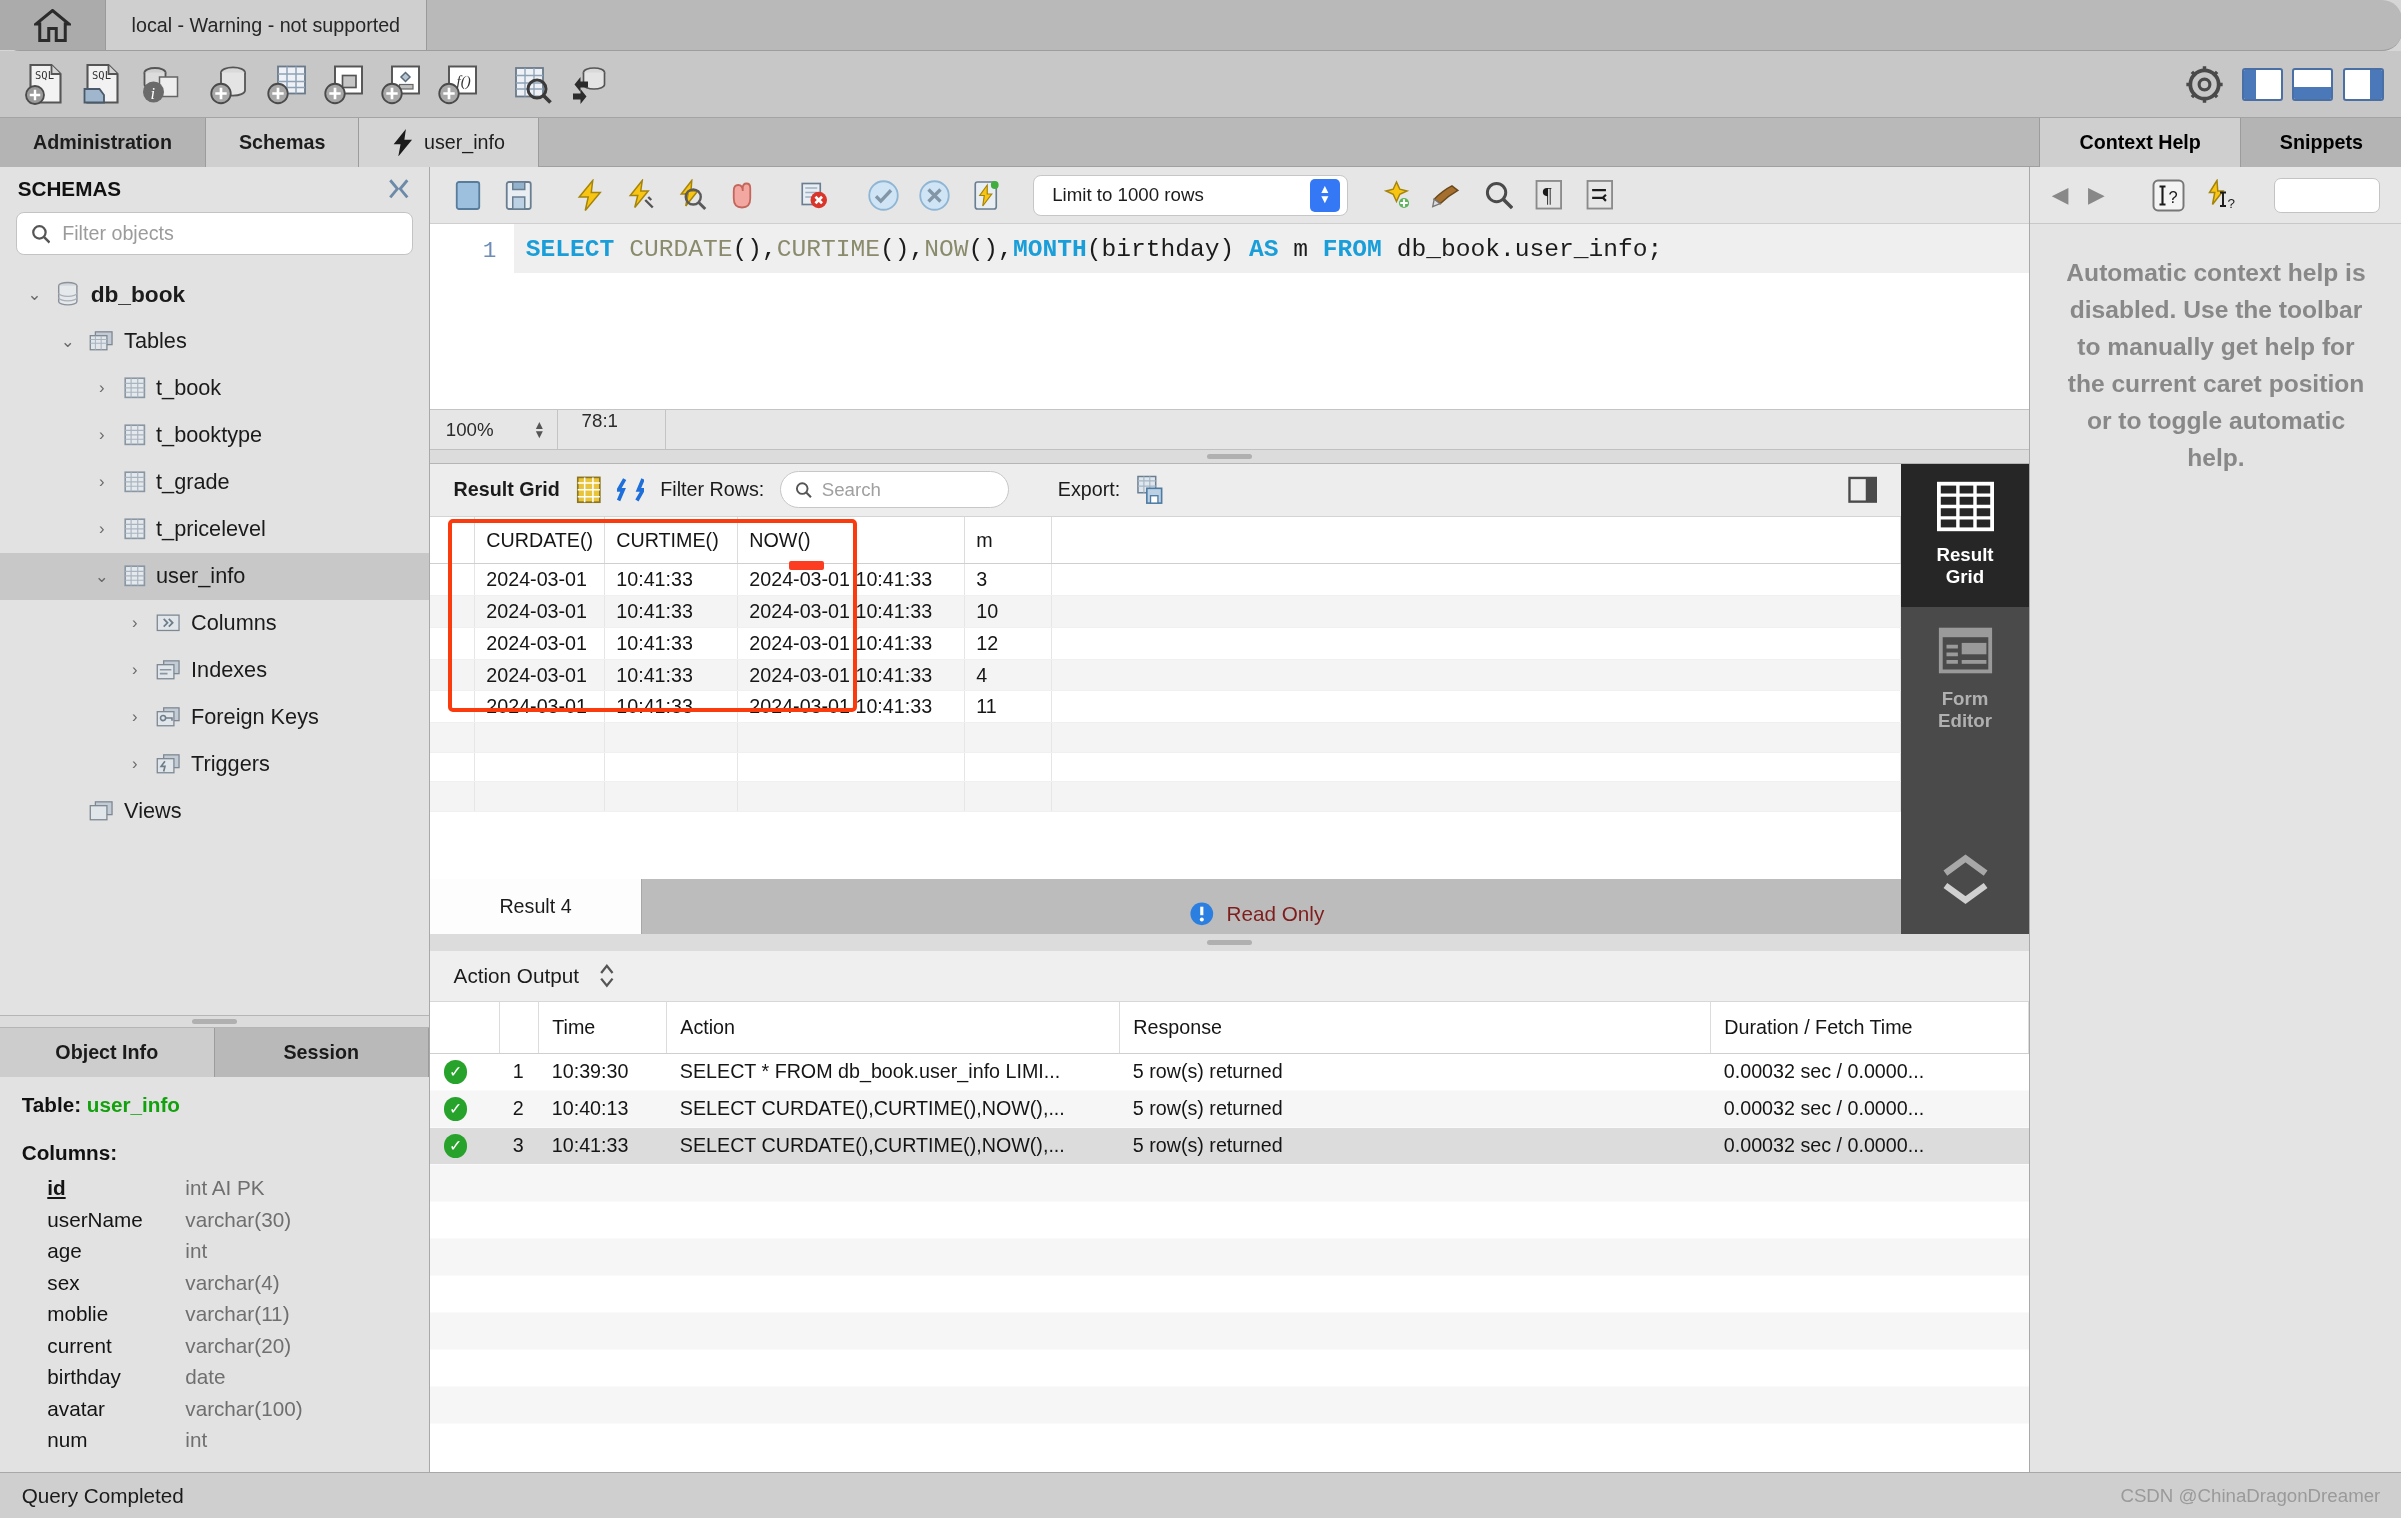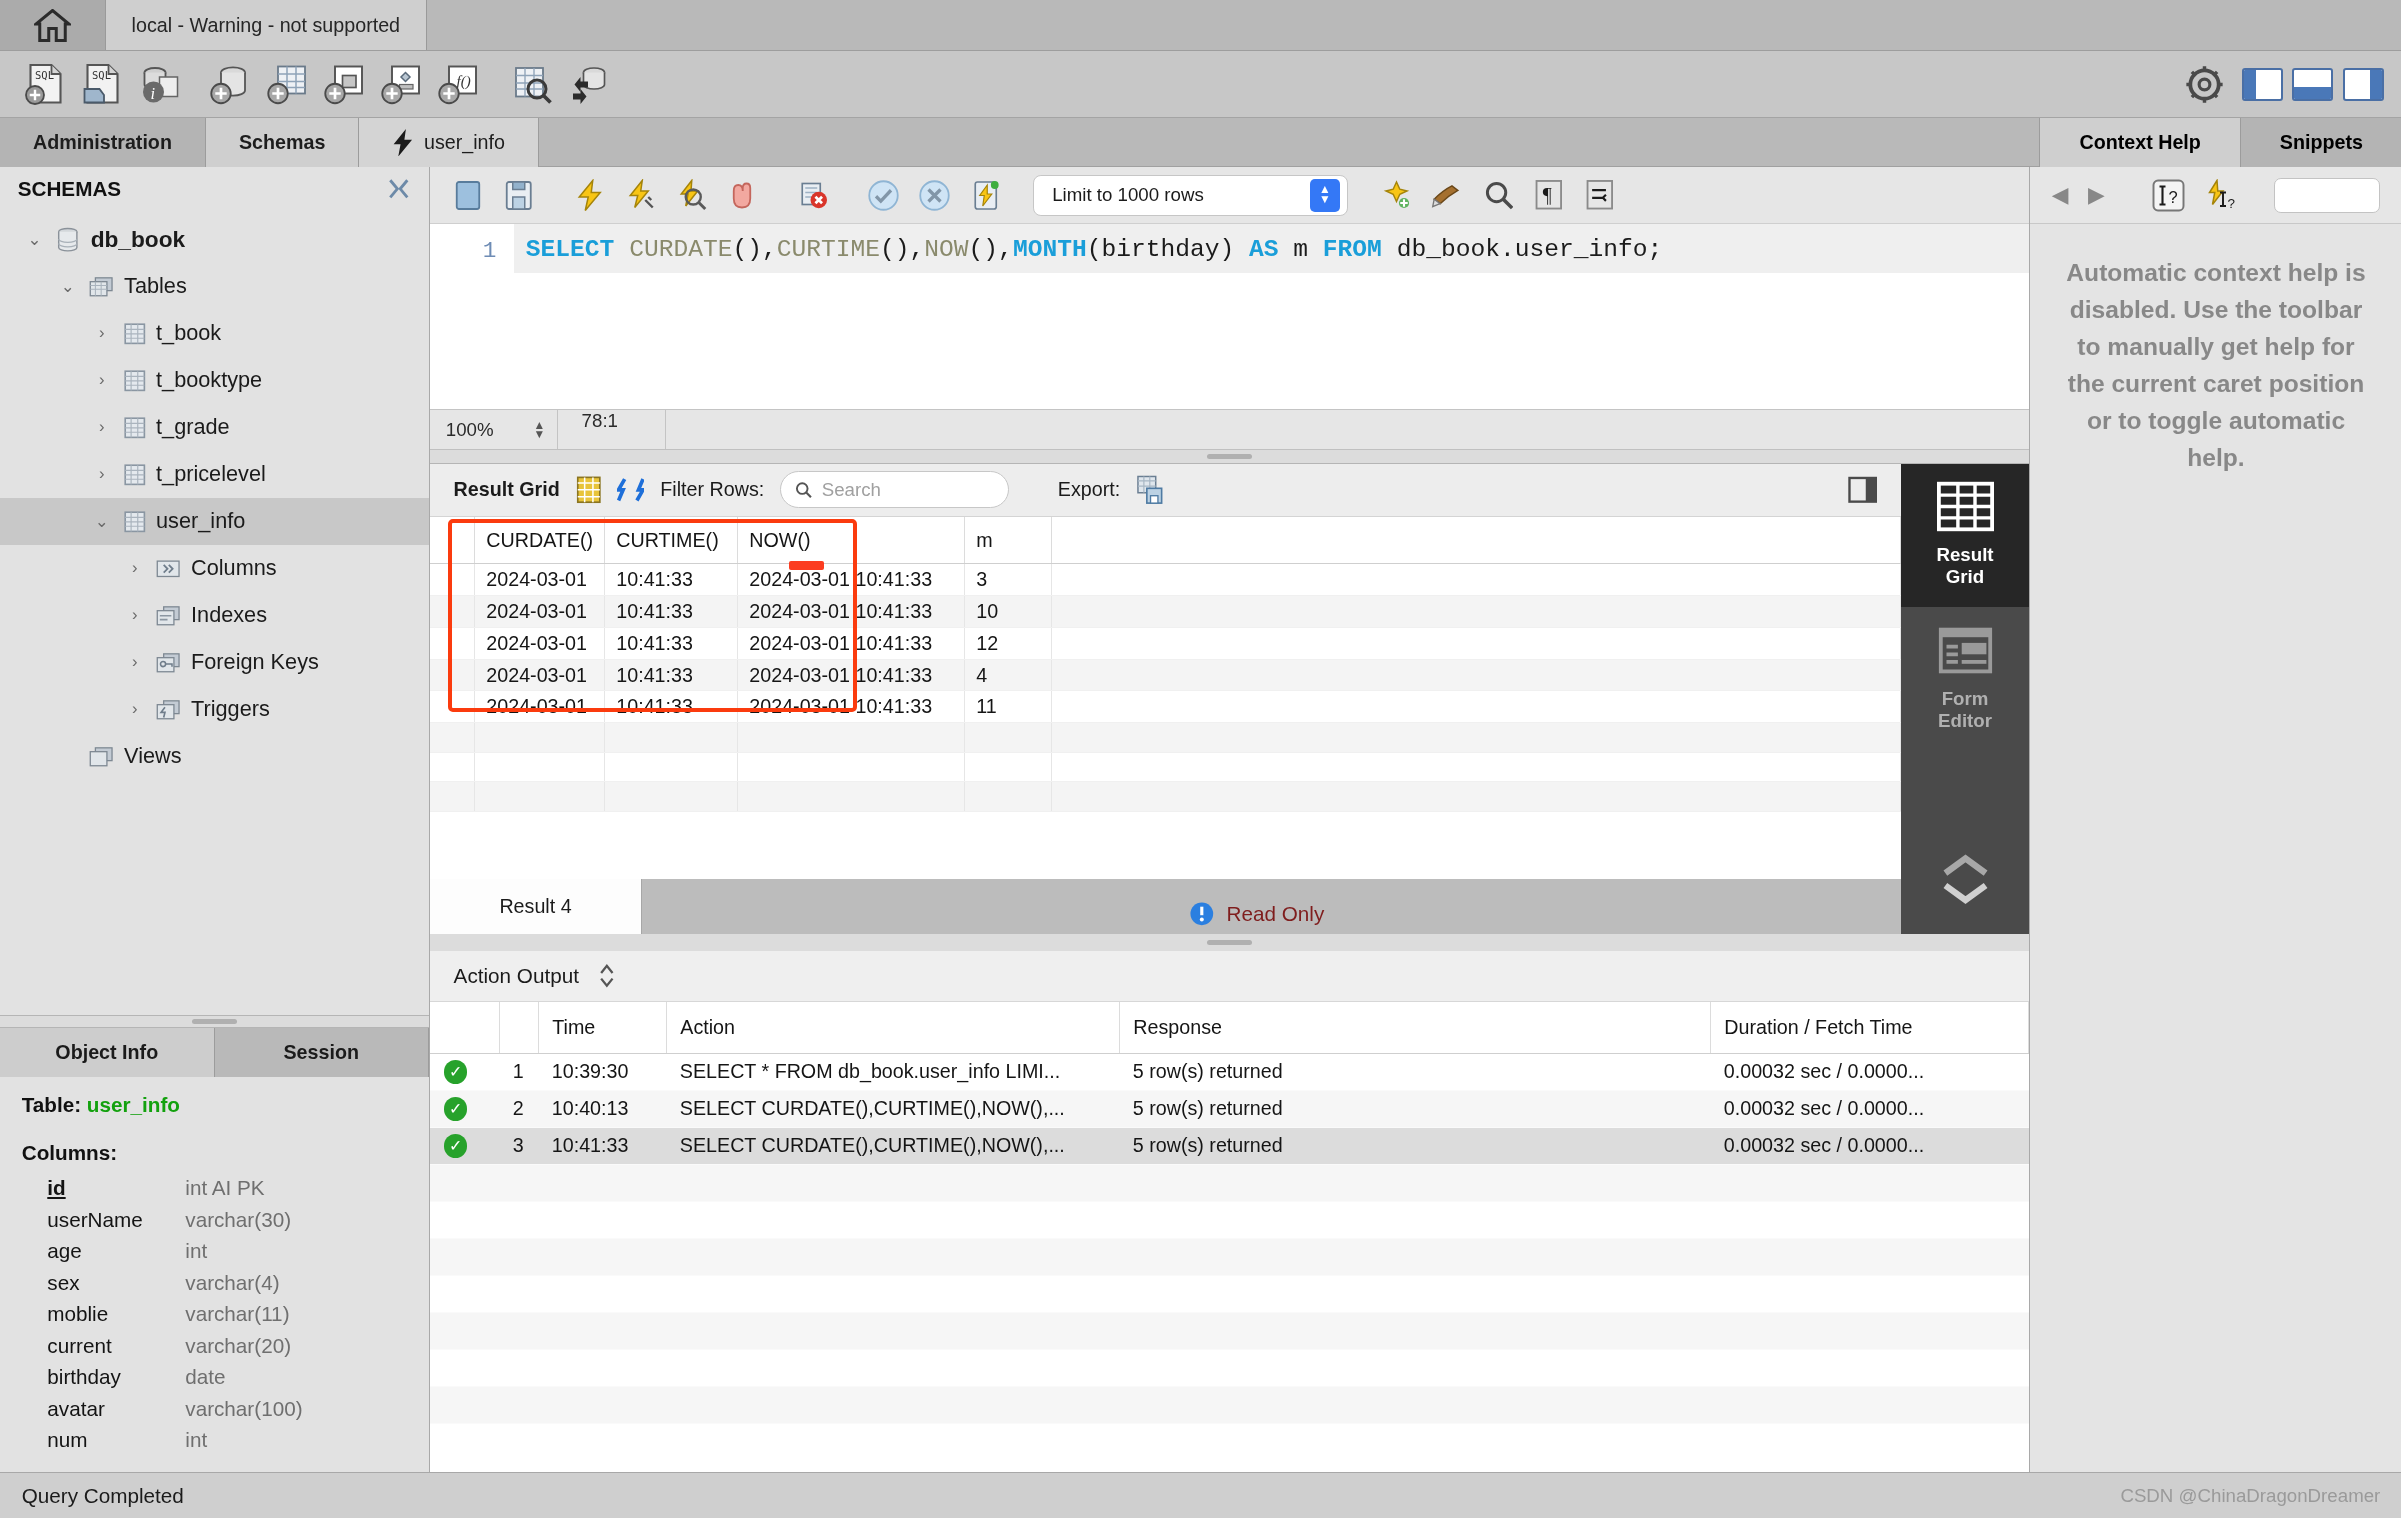--- a/index.html
+++ b/index.html
@@ -25,21 +25,21 @@
   .light.yellow { background: #febc2e; }
   .light.green { background: #28c840; }
   .win-title {
     position: absolute; left: 0; right: 0; text-align: center;
     font-size: 24.6px; font-weight: bold; color: #1e1e1e; pointer-events: none;
   }
 
   
   .conn-strip {
     height: 51px; flex: 0 0 51px; background: #b9b9b9;
-    display: flex; align-items: stretch; border-bottom: 1px solid #9d9d9d;
+    display: flex; align-items: stretch; border-bottom: 1px solid #9d9d9d; border-radius: 20px;
   }
   .home-btn {
     width: 106px; display: flex; align-items: center; justify-content: center;
     background: #ababab; border-right: 1px solid #9a9a9a;
   }
   .conn-tab {
     min-width: 266px; padding: 0 25.6px;
     display: flex; align-items: center; justify-content: center;
     background: #cfcfcf; color: #262626; font-size: 19.7px;
     border-right: 1px solid #9a9a9a;
@@ -382,20 +382,29 @@
 
   <div class="body-row">
 
     <div class="sidebar">
       <div class="schemas-hdr">
         <span>SCHEMAS</span>
         <svg width="25.6" height="23.6" viewBox="0 0 18 16">
           <path d="M3 2 l5 6 -5 6" fill="none" stroke="#6d8aa8" stroke-width="2"></path>
           <path d="M15 2 l-5 6 5 6" fill="none" stroke="#6d8aa8" stroke-width="2"></path>
         </svg>
+      </div>
+      <div class="filter-wrap">
+        <div class="filter-box">
+          <svg width="21.7" height="21.7" viewBox="0 0 16 16">
+            <circle cx="6.8" cy="6.8" r="5" fill="none" stroke="#555" stroke-width="1.8"></circle>
+            <path d="M10.6 10.6 L15 15" stroke="#555" stroke-width="2"></path>
+          </svg>
+          <input type="text" placeholder="Filter objects" style="">
+        </div>
       </div>
       <div class="tree">
 
         <div class="node bold" style="padding-left:23.6px">
           <span class="tw">⌄</span>
           <svg width="25.6" height="25.6" viewBox="0 0 18 18">
             <ellipse cx="9" cy="3.4" rx="6.4" ry="2.4" fill="#d3d7db" stroke="#8a9199" stroke-width="1"></ellipse>
             <path d="M2.6 3.4 v11 a6.4 2.4 0 0 0 12.8 0 v-11" fill="#e6e9ec" stroke="#8a9199" stroke-width="1"></path>
             <path d="M2.6 8.4 a6.4 2.4 0 0 0 12.8 0 M2.6 11.6 a6.4 2.4 0 0 0 12.8 0" fill="none" stroke="#a8b0b8" stroke-width="0.9"></path>
           </svg>

